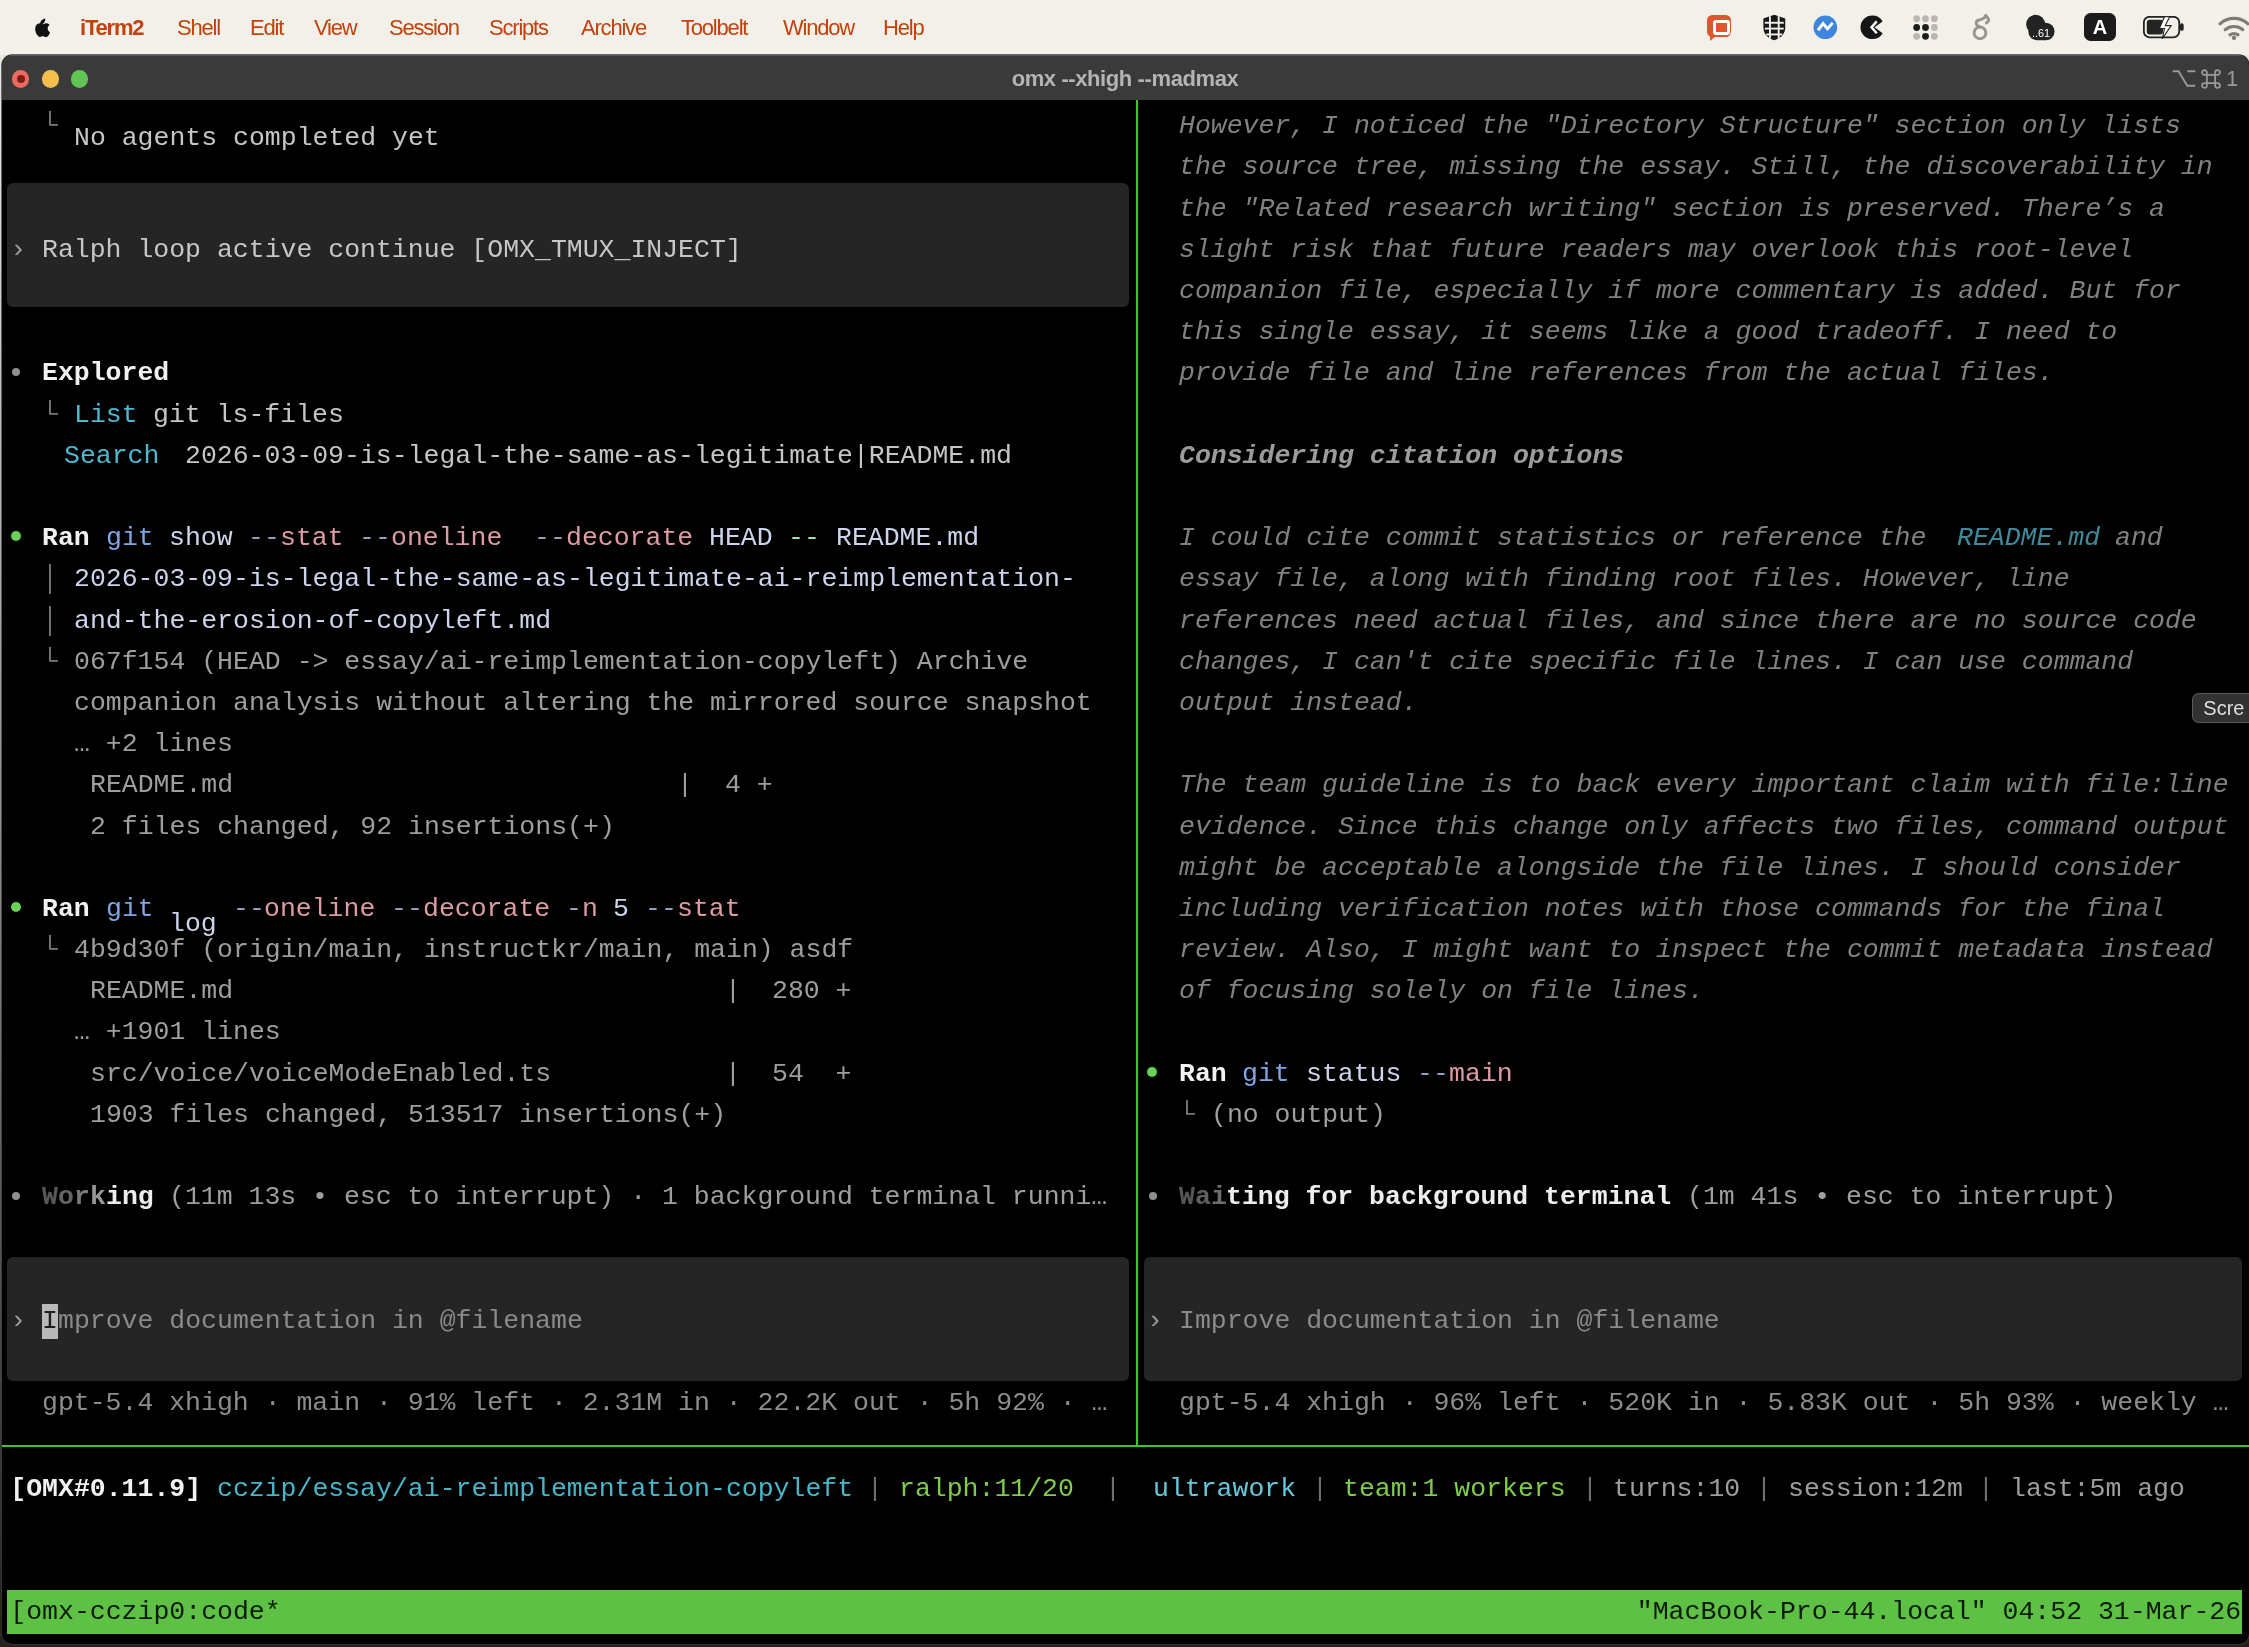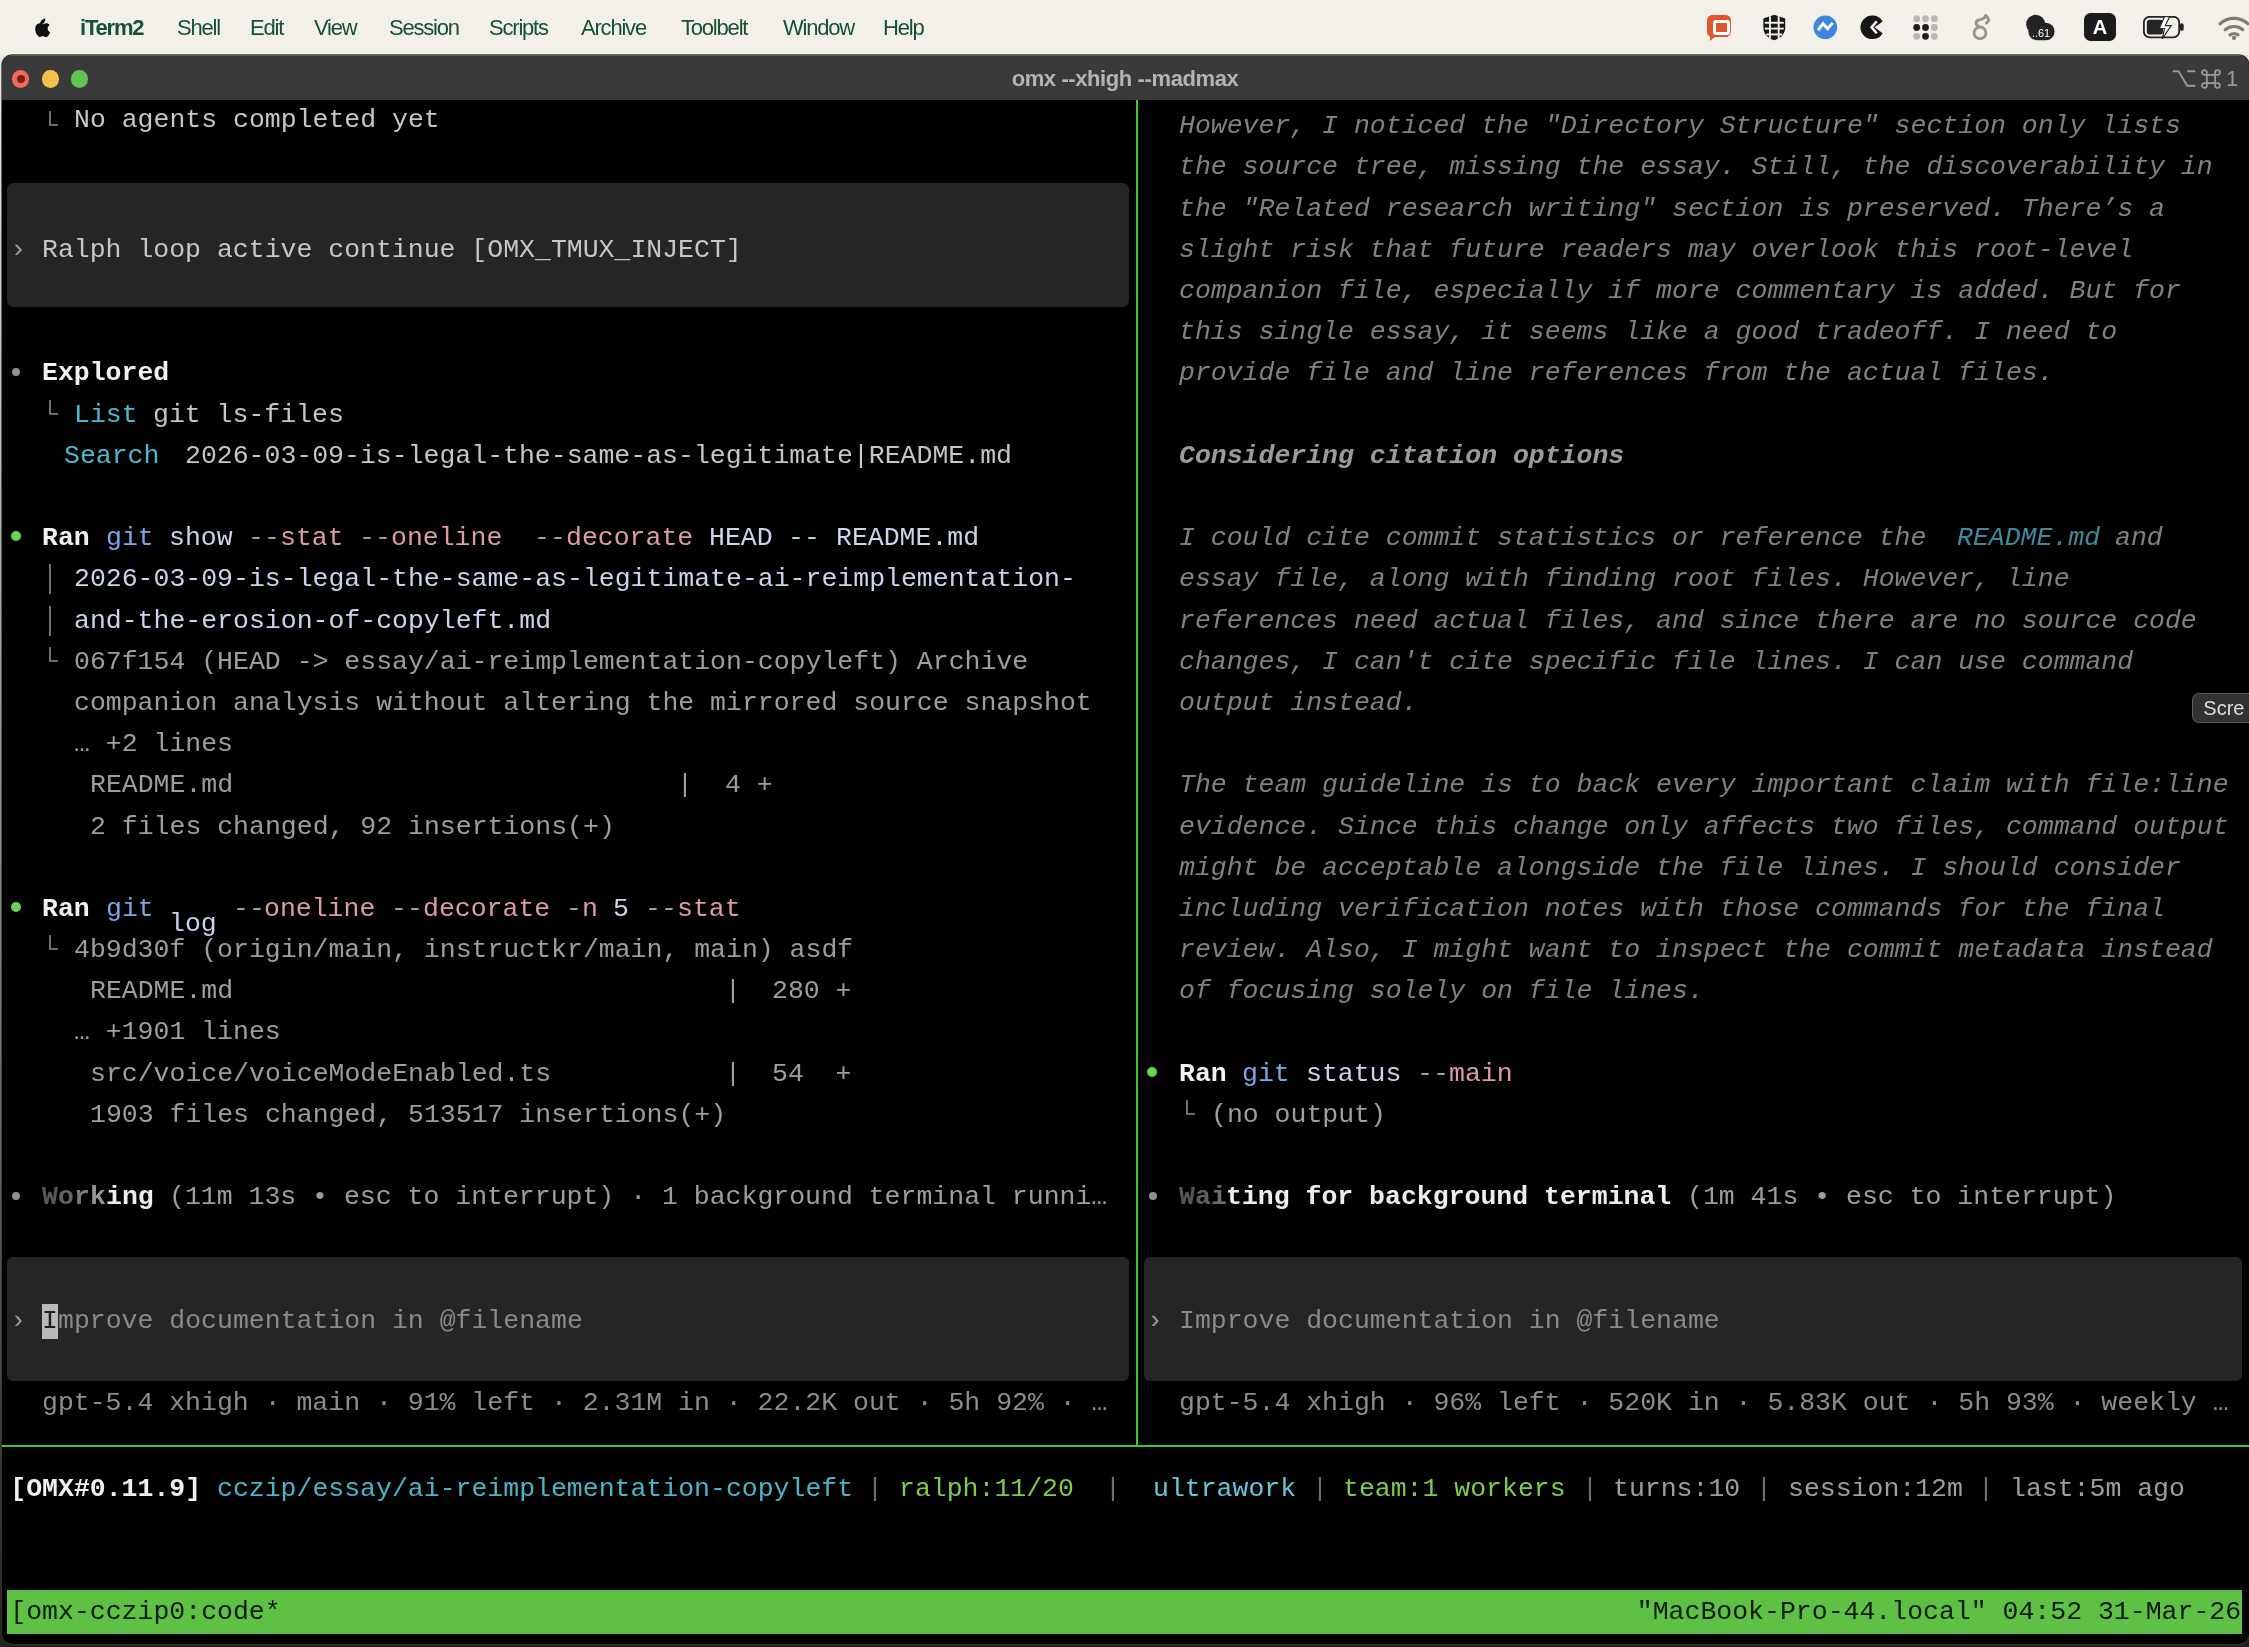--- a/index.html
+++ b/index.html
@@ -1,18 +1,18 @@
 <!DOCTYPE html>
 <html style="font-size:11.8px"><head><meta charset="utf-8"><style>
 html,body{margin:0;padding:0;}
 body{width:2250px;height:1648px;position:relative;overflow:hidden;
   background:linear-gradient(180deg,#e9e7e0 0%,#e9e7e0 4%,#9a9892 45%,#23211e 100%);
   font-family:"Liberation Sans", sans-serif;}
 #menubar{position:absolute;left:0;top:0;width:2250px;height:55px;background:#f2f0e9;}
-.mi{position:absolute;top:0;height:55px;line-height:55px;font-size:22px;letter-spacing:-1.2px;color:#14532d;}
+.mi{position:absolute;top:0;height:55px;line-height:55px;font-size:22px;letter-spacing:-1.2px;color:#c2410c;}
 #win{position:absolute;left:1.5px;top:55px;width:2247px;height:1589px;background:#000;
   border-radius:10.3px;overflow:hidden;box-shadow:0 0 0 0.7px #3a3a3a;}
 #titlebar{position:absolute;left:0;top:0;width:100%;height:45px;background:#3a3a3a;
   border-top:0.7px solid #5a5a5a;box-sizing:border-box;}
 .tl{position:absolute;top:14px;width:17.7px;height:17.7px;border-radius:50%;}
 #title{position:absolute;top:0;left:0;width:100%;height:45px;line-height:45px;text-align:center;
   color:#b4b4b4;font-size:22px;letter-spacing:-0.4px;font-weight:bold;}
 #shortcut{position:absolute;top:0;right:10.3px;height:45px;line-height:45px;color:#999;font-size:22px;}
 .t{position:absolute;white-space:pre;font-family:"Liberation Mono",monospace;
   font-size:26.5px;height:41px;line-height:41px;letter-spacing:0;}
@@ -146,21 +146,21 @@
 </div>
 <div class="box" style="left:7.4px;top:183px;width:1122px;height:124px"></div>
 <div class="box" style="left:7.4px;top:1257px;width:1122px;height:124px"></div>
 <div class="box" style="left:1144px;top:1257px;width:1098px;height:124px"></div>
 <div id="divider"></div>
 <div id="hline" style="left:1.5px"></div>
 <div id="tmuxbar" style="left:7.4px;top:1590px;width:2235px"></div>
 <div class="bart" style="left:10.3px;top:1590px">[omx-cczip0:code*</div>
 <div class="bart" style="right:8.9px;top:1590px">"MacBook-Pro-44.local" 04:52 31-Mar-26</div>
 <div class="t tree" style="left:42px;top:106px">└</div>
-<div class="t lt" style="left:74px;top:100px">No agents completed yet</div>
+<div class="t lt" style="left:74px;top:118px">No agents completed yet</div>
 <div class="t pr" style="left:10.3px;top:230px">›</div>
 <div class="t lt" style="left:42px;top:230px">Ralph loop active continue [OMX_TMUX_INJECT]</div>
 <div class="dot" style="left:12px;top:368px;width:8px;height:8px;background:#8f8f8f"></div>
 <div class="t bw" style="left:42px;top:353px">Explored</div>
 <div class="t tree" style="left:42px;top:395px">└</div>
 <div class="t cy" style="left:74px;top:395px">List</div>
 <div class="t lt" style="left:153px;top:395px">git ls-files</div>
 <div class="t cy" style="left:64px;top:436px">Search</div>
 <div class="t lt" style="left:185px;top:436px">2026-03-09-is-legal-the-same-as-legitimate|README.md</div>
 <div class="dot" style="left:10.7px;top:531px;width:10.3px;height:10.3px;background:#68d357"></div>

